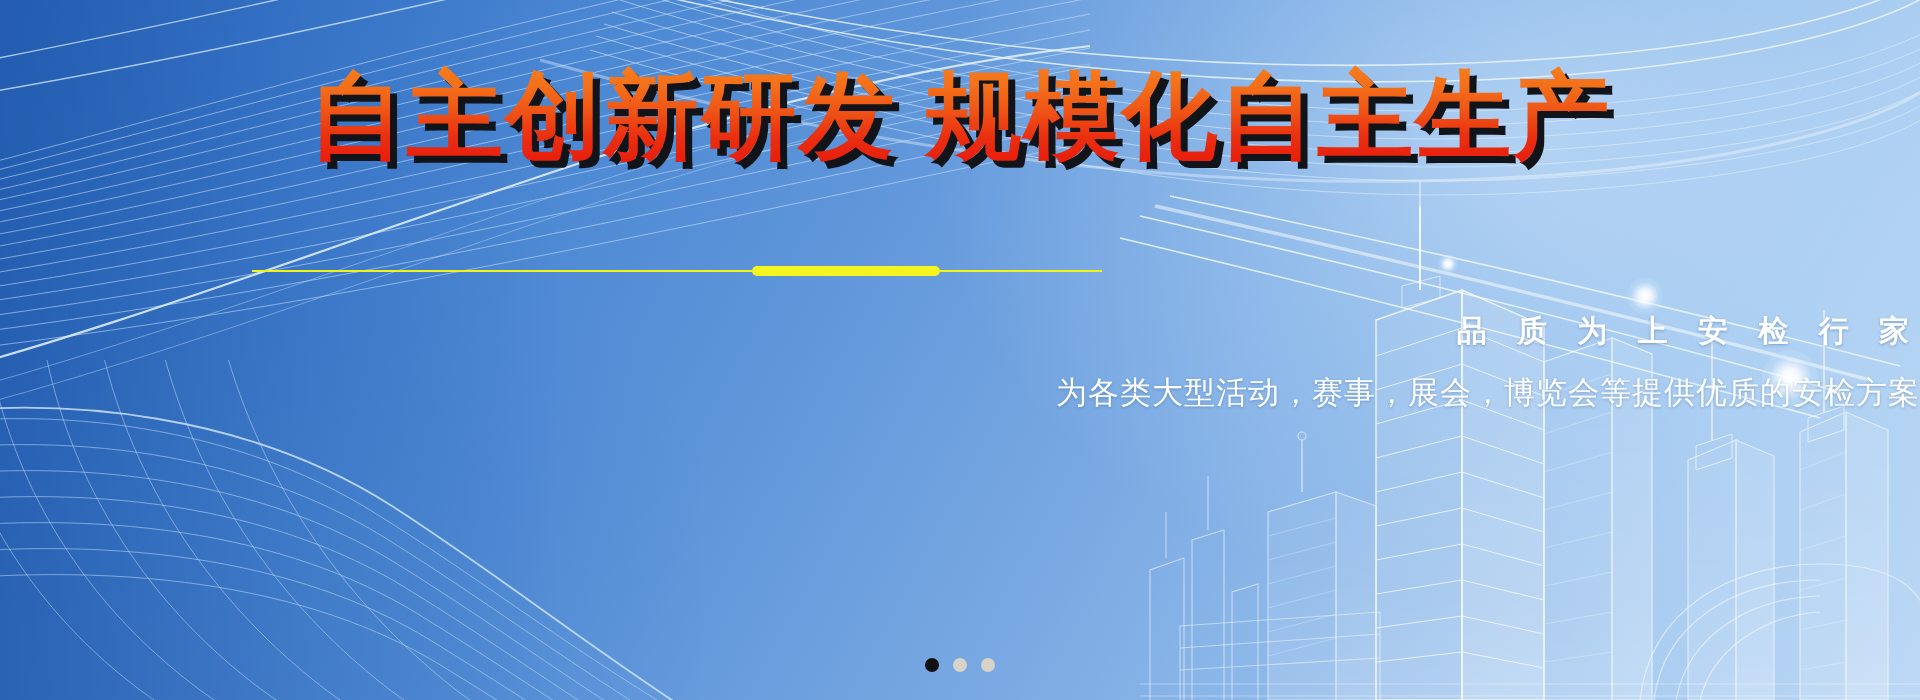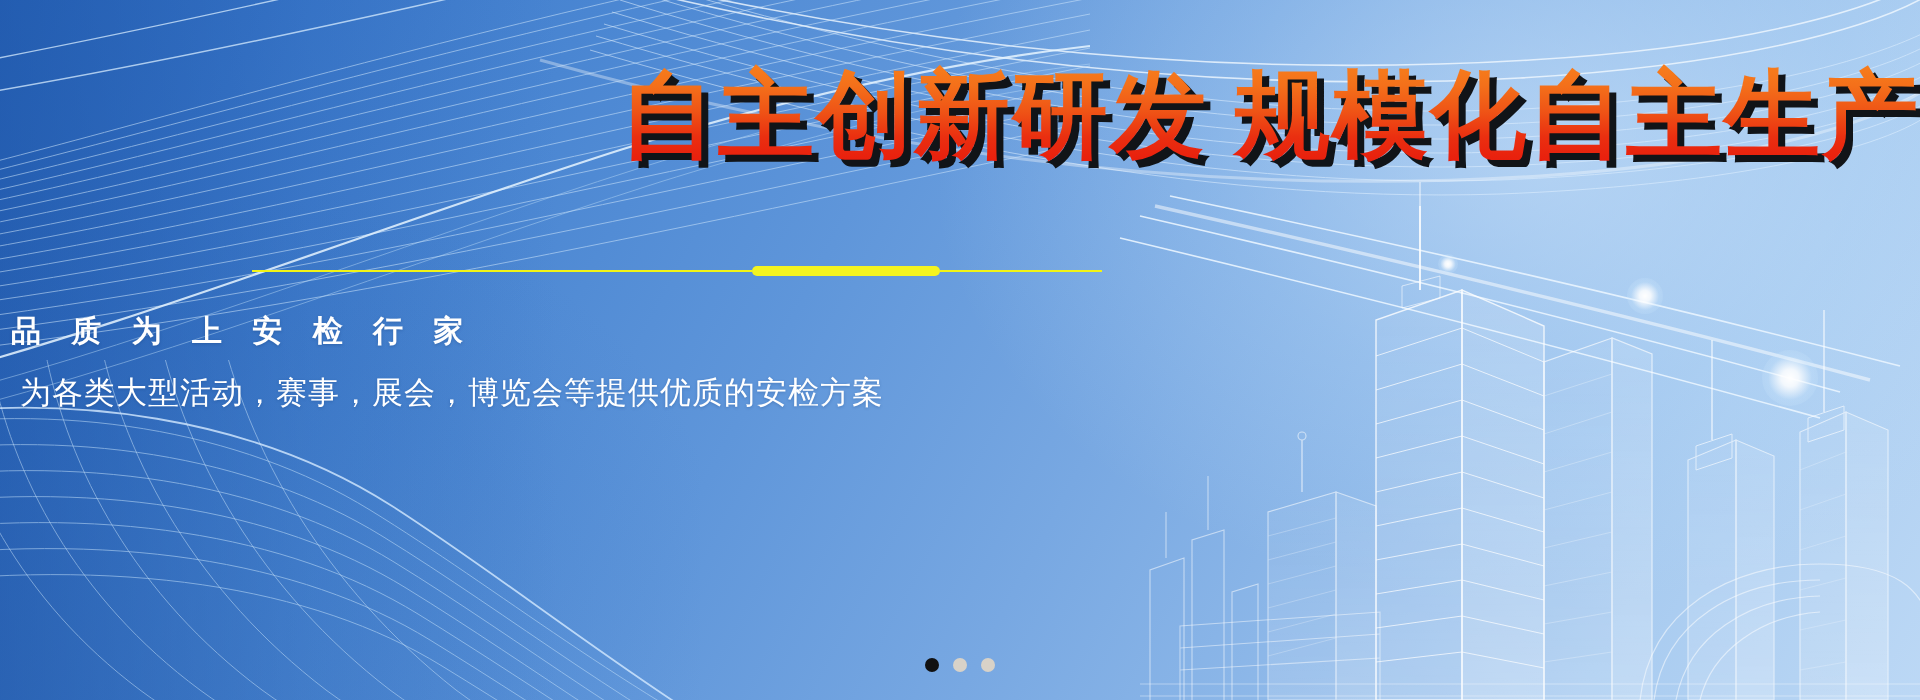--- a/index.html
+++ b/index.html
@@ -65,23 +65,22 @@
     width: 560px;
     background: linear-gradient(90deg, rgba(25,78,160,.55) 0%, rgba(30,86,170,.20) 55%, rgba(40,100,180,0) 100%);
     pointer-events: none;
   }
 
   
   .title-wrap {
     position: absolute;
     left: 0; right: 0;
     top: 64px;
-    text-align: right;
+    text-align: center;
     z-index: 6;
-    font-family: Liberation Serif, serif;
   }
   .main-title {
     display: inline-block;
     margin: 0;
     font-size: 96px;
     line-height: 1.08;
     font-weight: 700;
     letter-spacing: 2px;
     white-space: nowrap;
     position: relative;
@@ -135,21 +134,21 @@
     height: 10px;
     background: #f4f420;
     border-radius: 5px;
   }
 
   
   .sub-wrap {
     position: absolute;
     left: 0; right: 0;
     top: 310px;
-    text-align: left;
+    text-align: right;
     z-index: 6;
   }
   .slogan {
     margin: 0;
     color: #ffffff;
     font-size: 30px;
     font-weight: 700;
     letter-spacing: 11px;
     text-indent: 11px;
     line-height: 1.4;

